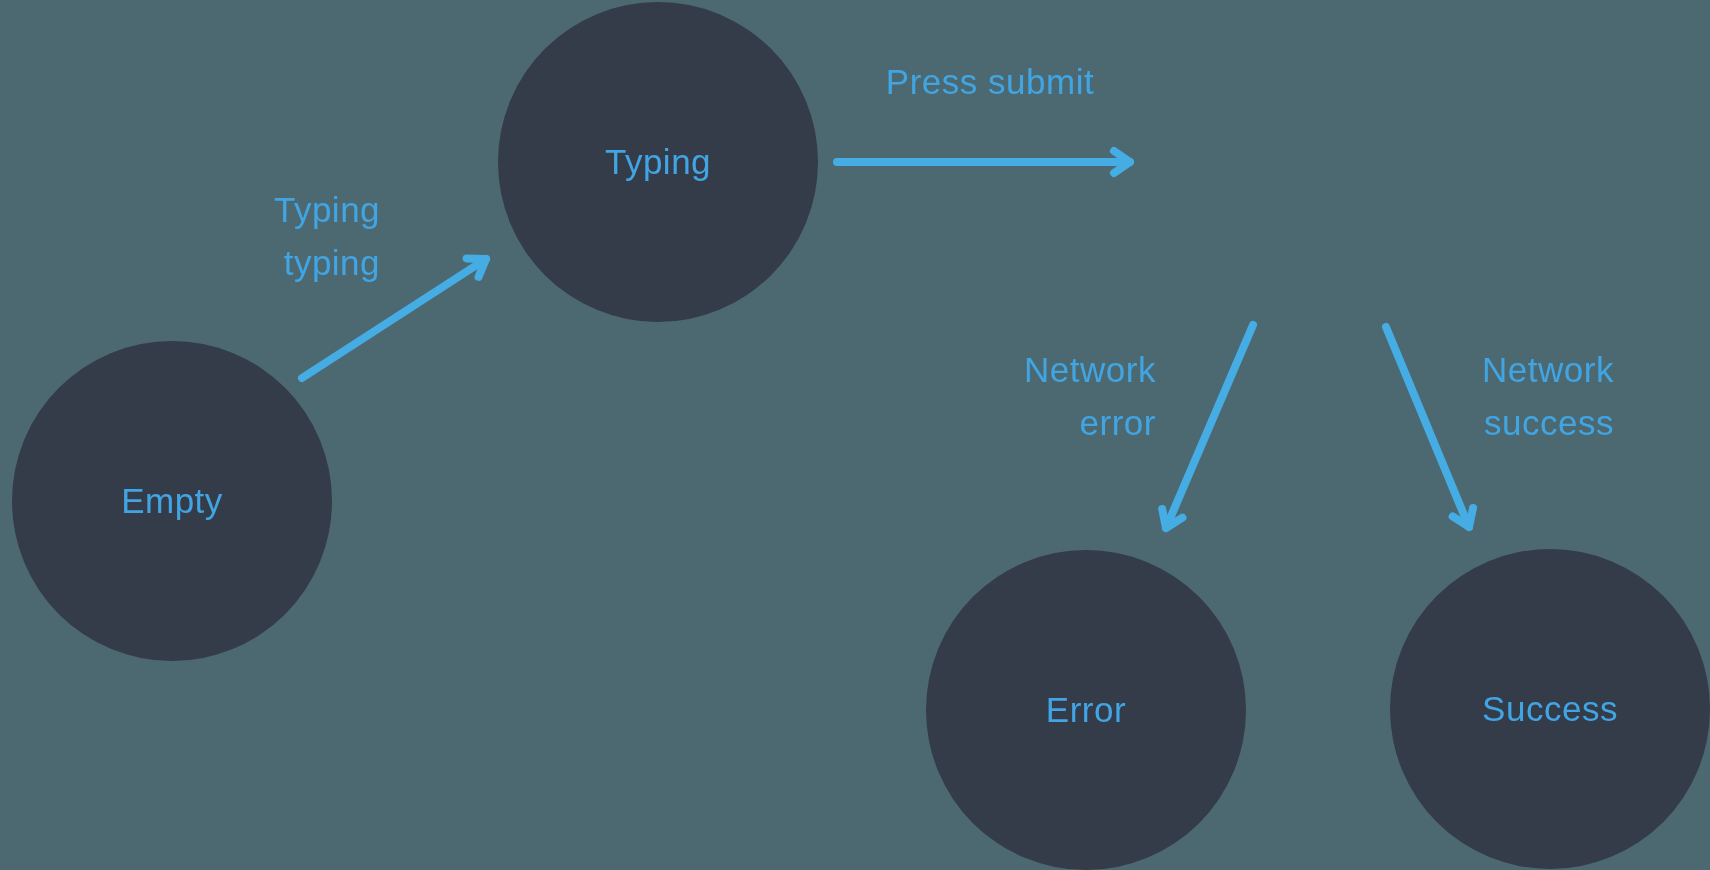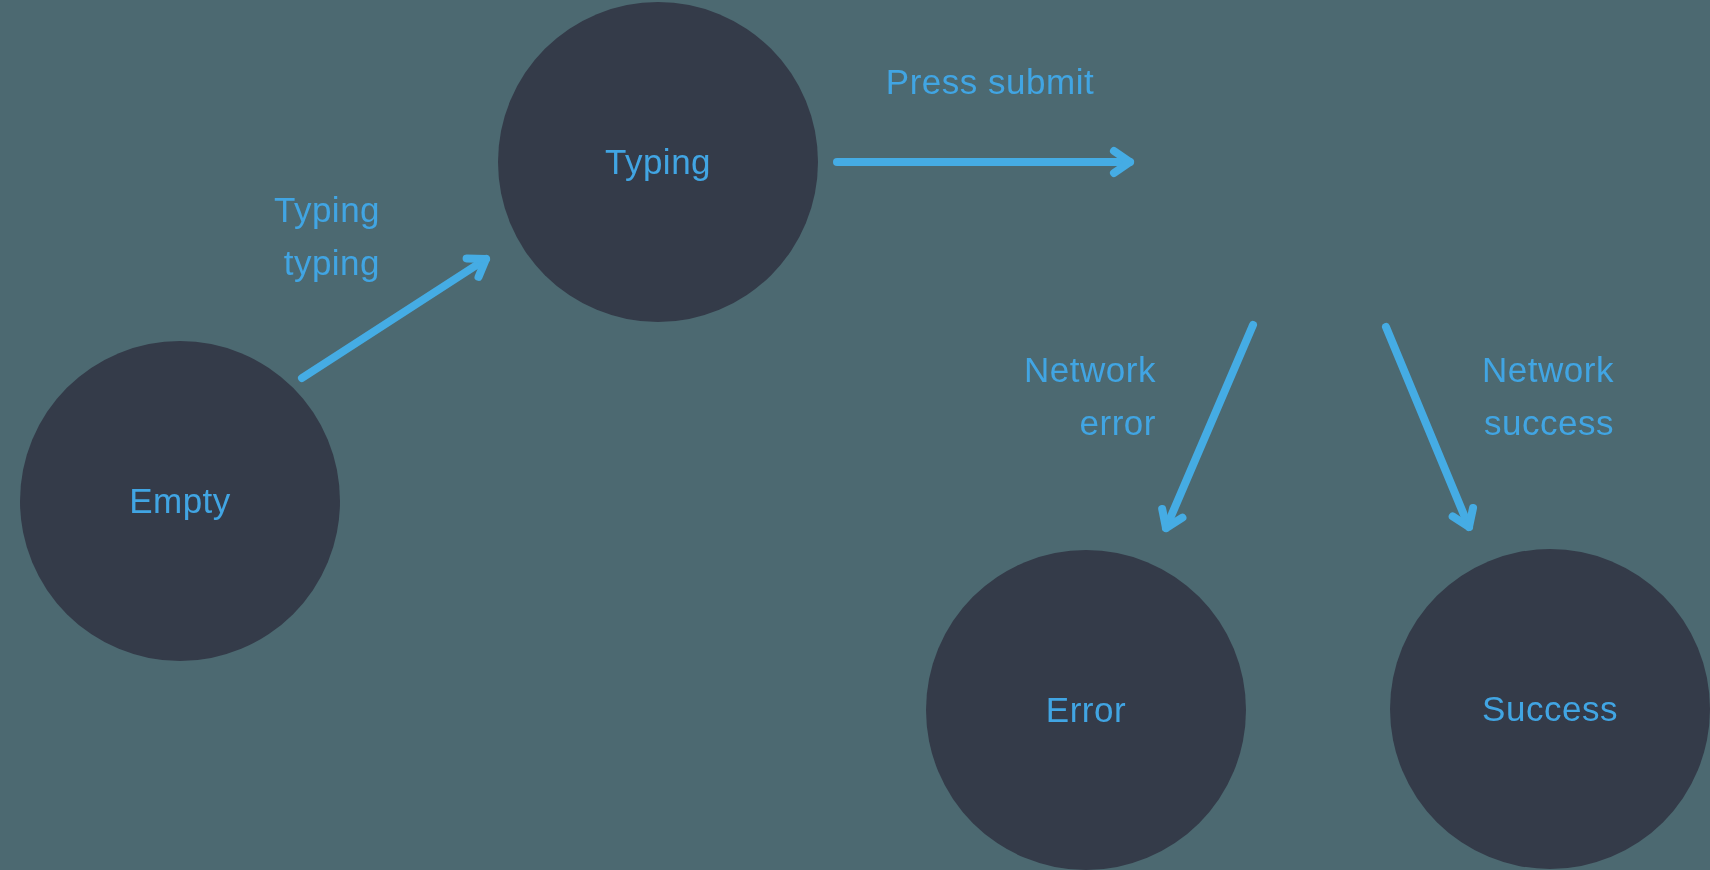--- a/index.html
+++ b/index.html
@@ -60,21 +60,21 @@
     text-align: right;
     color: var(--label-blue);
     font-size: 35px;
     line-height: 53px;
     letter-spacing: 0.5px;
     white-space: nowrap;
   }
   .transition-label span { display: block; }
 
   
-  .node-empty      { left: 20px;    top: 341px; }
+  .node-empty      { left: 12px;    top: 341px; }
   .node-typing     { left: 498px;  top: 2px;   }
   .node-submitting { left: 1166px; top: 2px;   }
   .node-error      { left: 926px;  top: 550px; }
   .node-success    { left: 1390px; top: 549px; }
 
   
   .label-start-typing    { left: 327px;  top: 236px; }
   .label-press-submit    { left: 990px;  top: 81px;  }
   .label-network-error   { left: 1090px; top: 396px; }
   .label-network-success { left: 1548px; top: 396px; }

